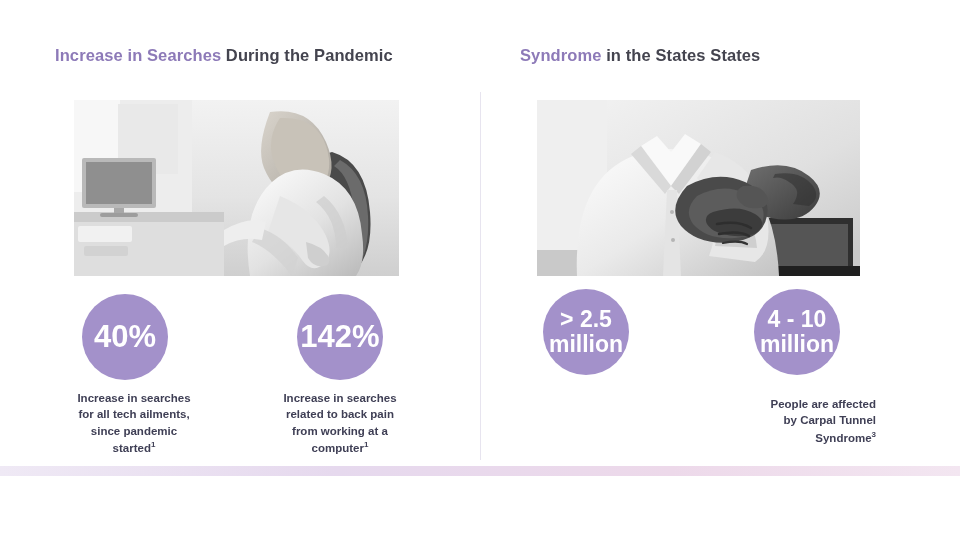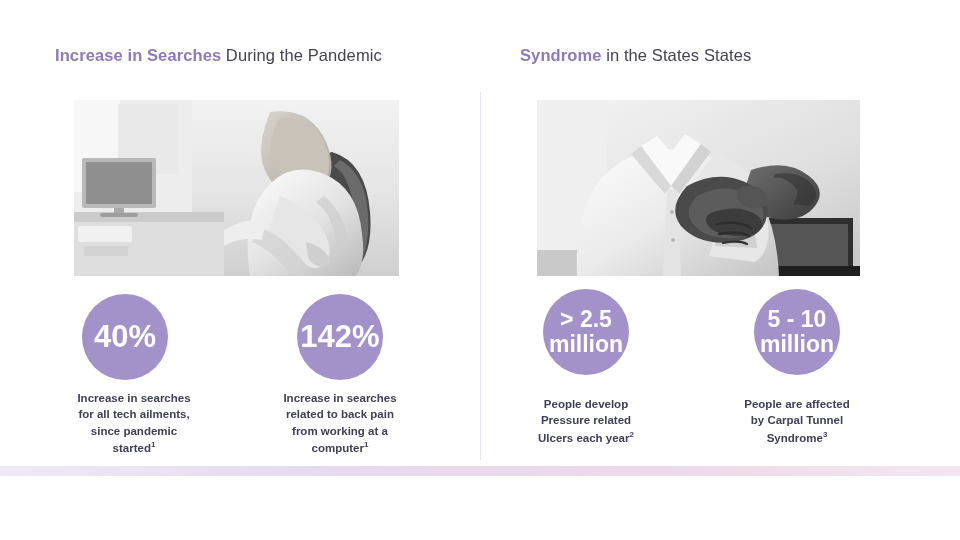--- a/index.html
+++ b/index.html
@@ -28,21 +28,21 @@
     font-size: 16.5px;
     letter-spacing: 0.1px;
     white-space: nowrap;
     color: #3f3f52;
   }
   .heading .bold {
     font-weight: bold;
     color: #8d7ab8;
   }
   .heading .rest {
-    font-weight: normal;
+    font-weight: bold;
     color: #44444f;
   }
   #heading-left { left: 55px; top: 46px; }
   #heading-right { left: 520px; top: 46px; }
 
   
   .photo {
     position: absolute;
     overflow: hidden;
     background: #d8d8d8;
@@ -79,21 +79,21 @@
     text-align: center;
     font-size: 11.5px;
     font-weight: bold;
     line-height: 1.42;
     color: #3f3f55;
     white-space: pre-line;
   }
   #caption-1 { left: 55px;  top: 390px; width: 158px; }
   #caption-2 { left: 261px; top: 390px; width: 158px; }
   #caption-3 { left: 507px; top: 396px; width: 158px; }
-  #caption-4 { left: 718px; top: 396px; width: 158px; }
+  #caption-4 { left: 718px; top: 396px; width: 158px; text-align: right; }
 
   .caption sup { font-size: 8px; vertical-align: super; }
 
   
   #center-divider {
     position: absolute;
     left: 480px;
     top: 92px;
     width: 1px;
     height: 368px;
@@ -250,26 +250,23 @@
 since pandemic
 started</span><sup>1</sup></div>
 
   <div class="caption" id="caption-2"><span>Increase in searches
 related to back pain
 from working at a
 computer</span><sup>1</sup></div>
 
   <div class="stat-circle c-med" id="circle-3">&gt; 2.5
 million</div>
-  <div class="stat-circle c-med" id="circle-4">5 - 10
+  <div class="stat-circle c-med" id="circle-4">4 - 10
 million</div>
 
-  <div class="caption" id="caption-3"><span>People develop
-Pressure related
-Ulcers each year</span><sup>2</sup></div>
 
   <div class="caption" id="caption-4"><span>People are affected
 by Carpal Tunnel
 Syndrome</span><sup>3</sup></div>
 
   <div id="footer-band"></div>
   <div id="footer-area">
     
     
   </div>

